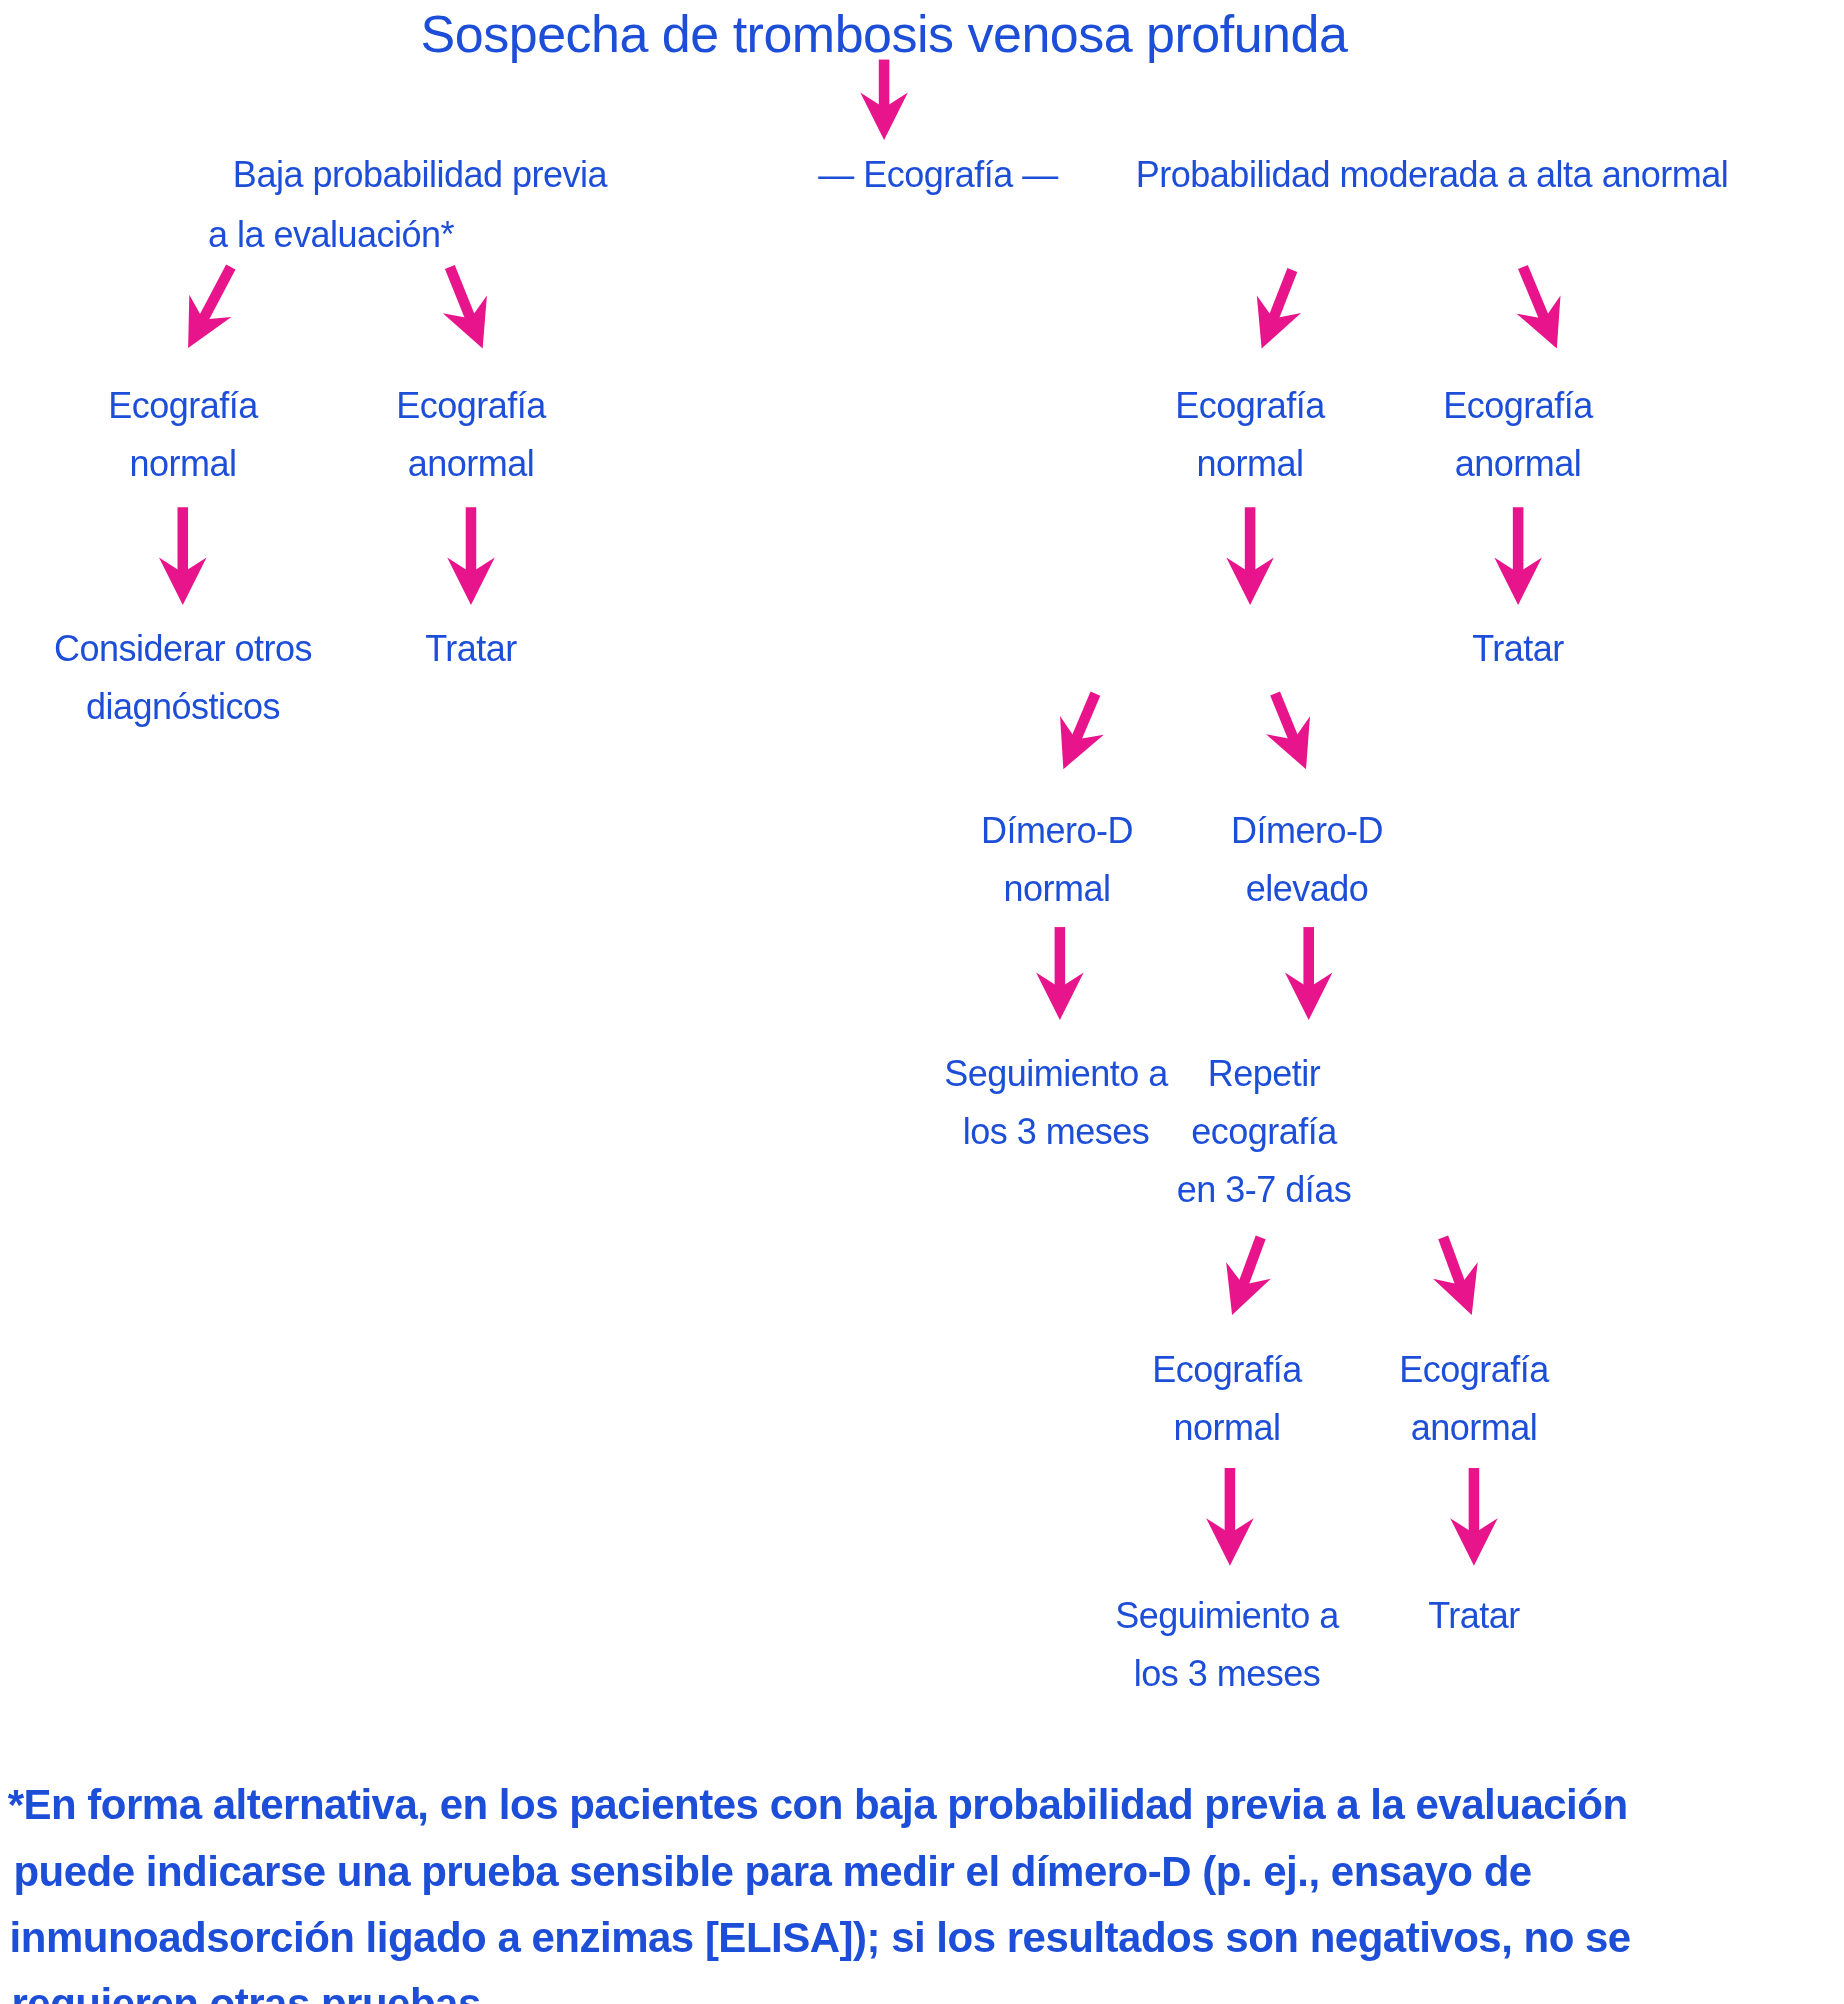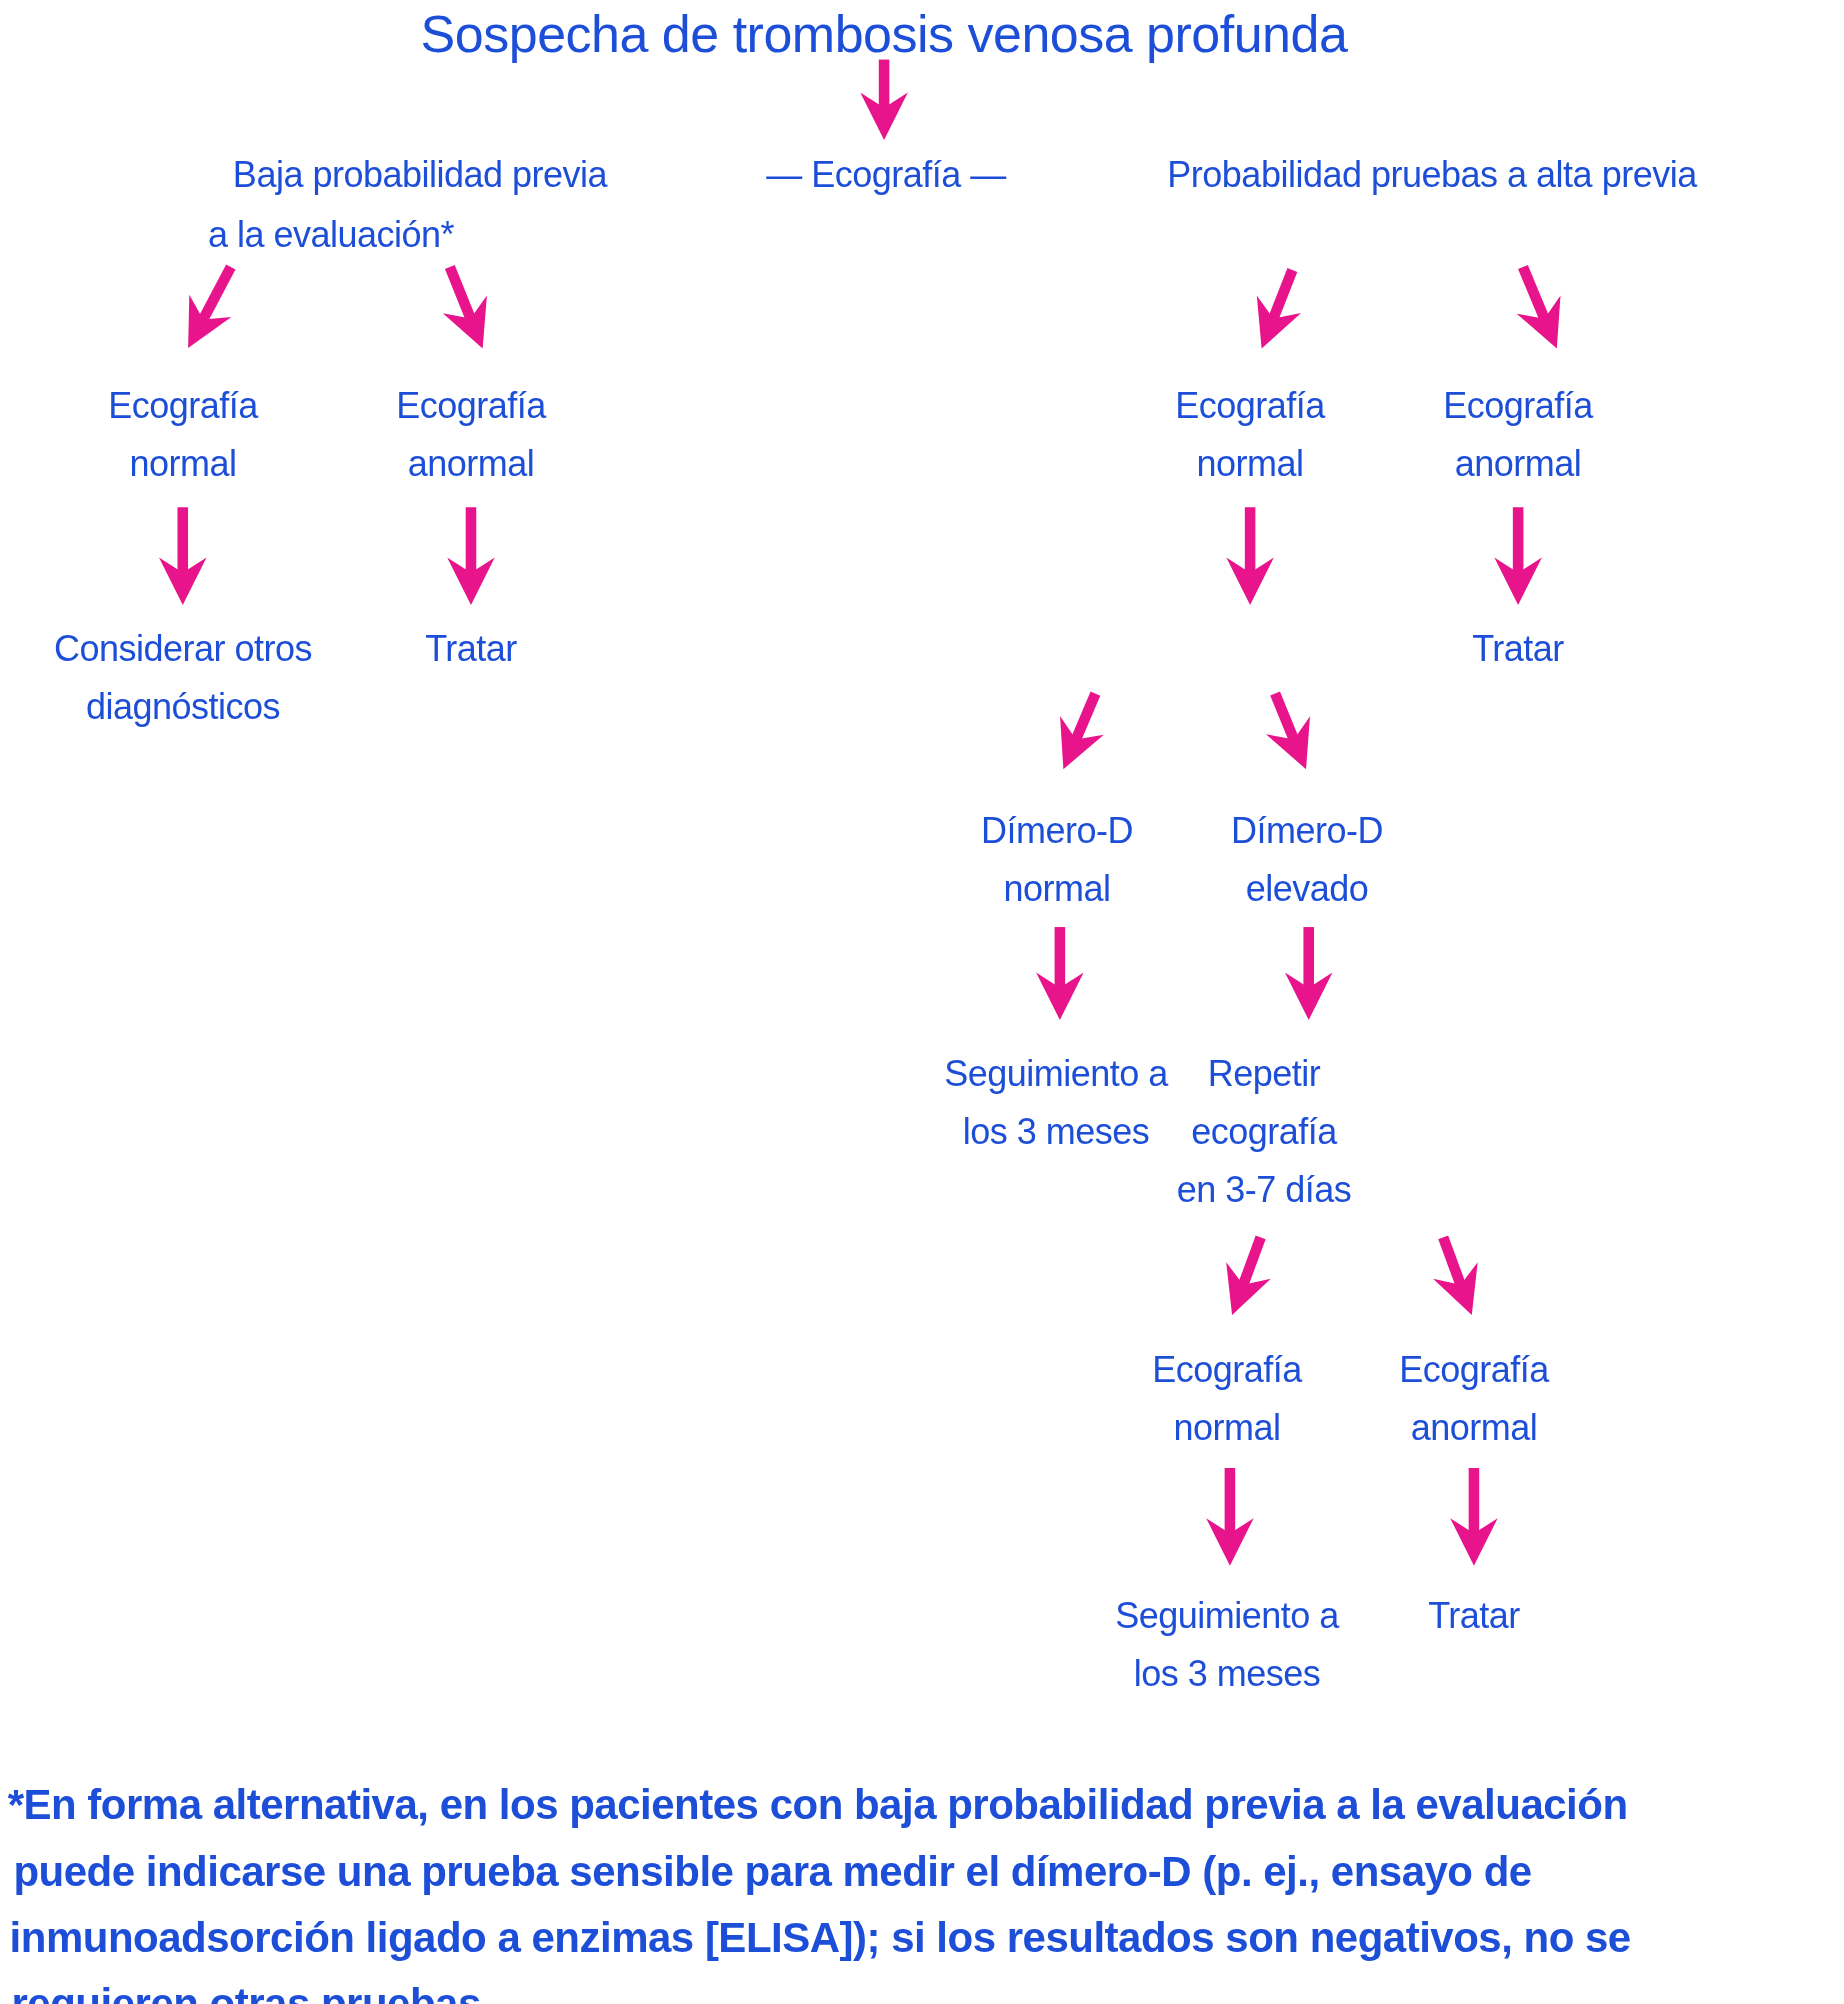--- a/index.html
+++ b/index.html
@@ -74,23 +74,23 @@
       <line x1="1280" y1="1528" x2="1280" y2="1616" marker-end="url(#ah)"></line>
       <line x1="1534" y1="1528" x2="1534" y2="1616" marker-end="url(#ah)"></line>
     </g>
   </svg>
 
   <div class="node title" style="left:884px; top:4.8px">Sospecha de trombosis venosa profunda</div>
 
   <div class="node" style="left:420px; top:146px">Baja probabilidad previa</div>
   <div class="node" style="left:331px; top:206px">a la evaluación*</div>
 
-  <div class="node" style="left:886px; top:146px">— Ecografía —</div>
+  <div class="node" style="left:938px; top:146px">— Ecografía —</div>
 
-  <div class="node" style="left:1432px; top:146px">Probabilidad pruebas a alta previa</div>
+  <div class="node" style="left:1432px; top:146px">Probabilidad moderada a alta anormal</div>
 
   <div class="node" style="left:183px; top:377px">
     <div>Ecografía</div>
     <div>normal</div>
   </div>
   <div class="node" style="left:471px; top:377px">
     <div>Ecografía</div>
     <div>anormal</div>
   </div>
 

